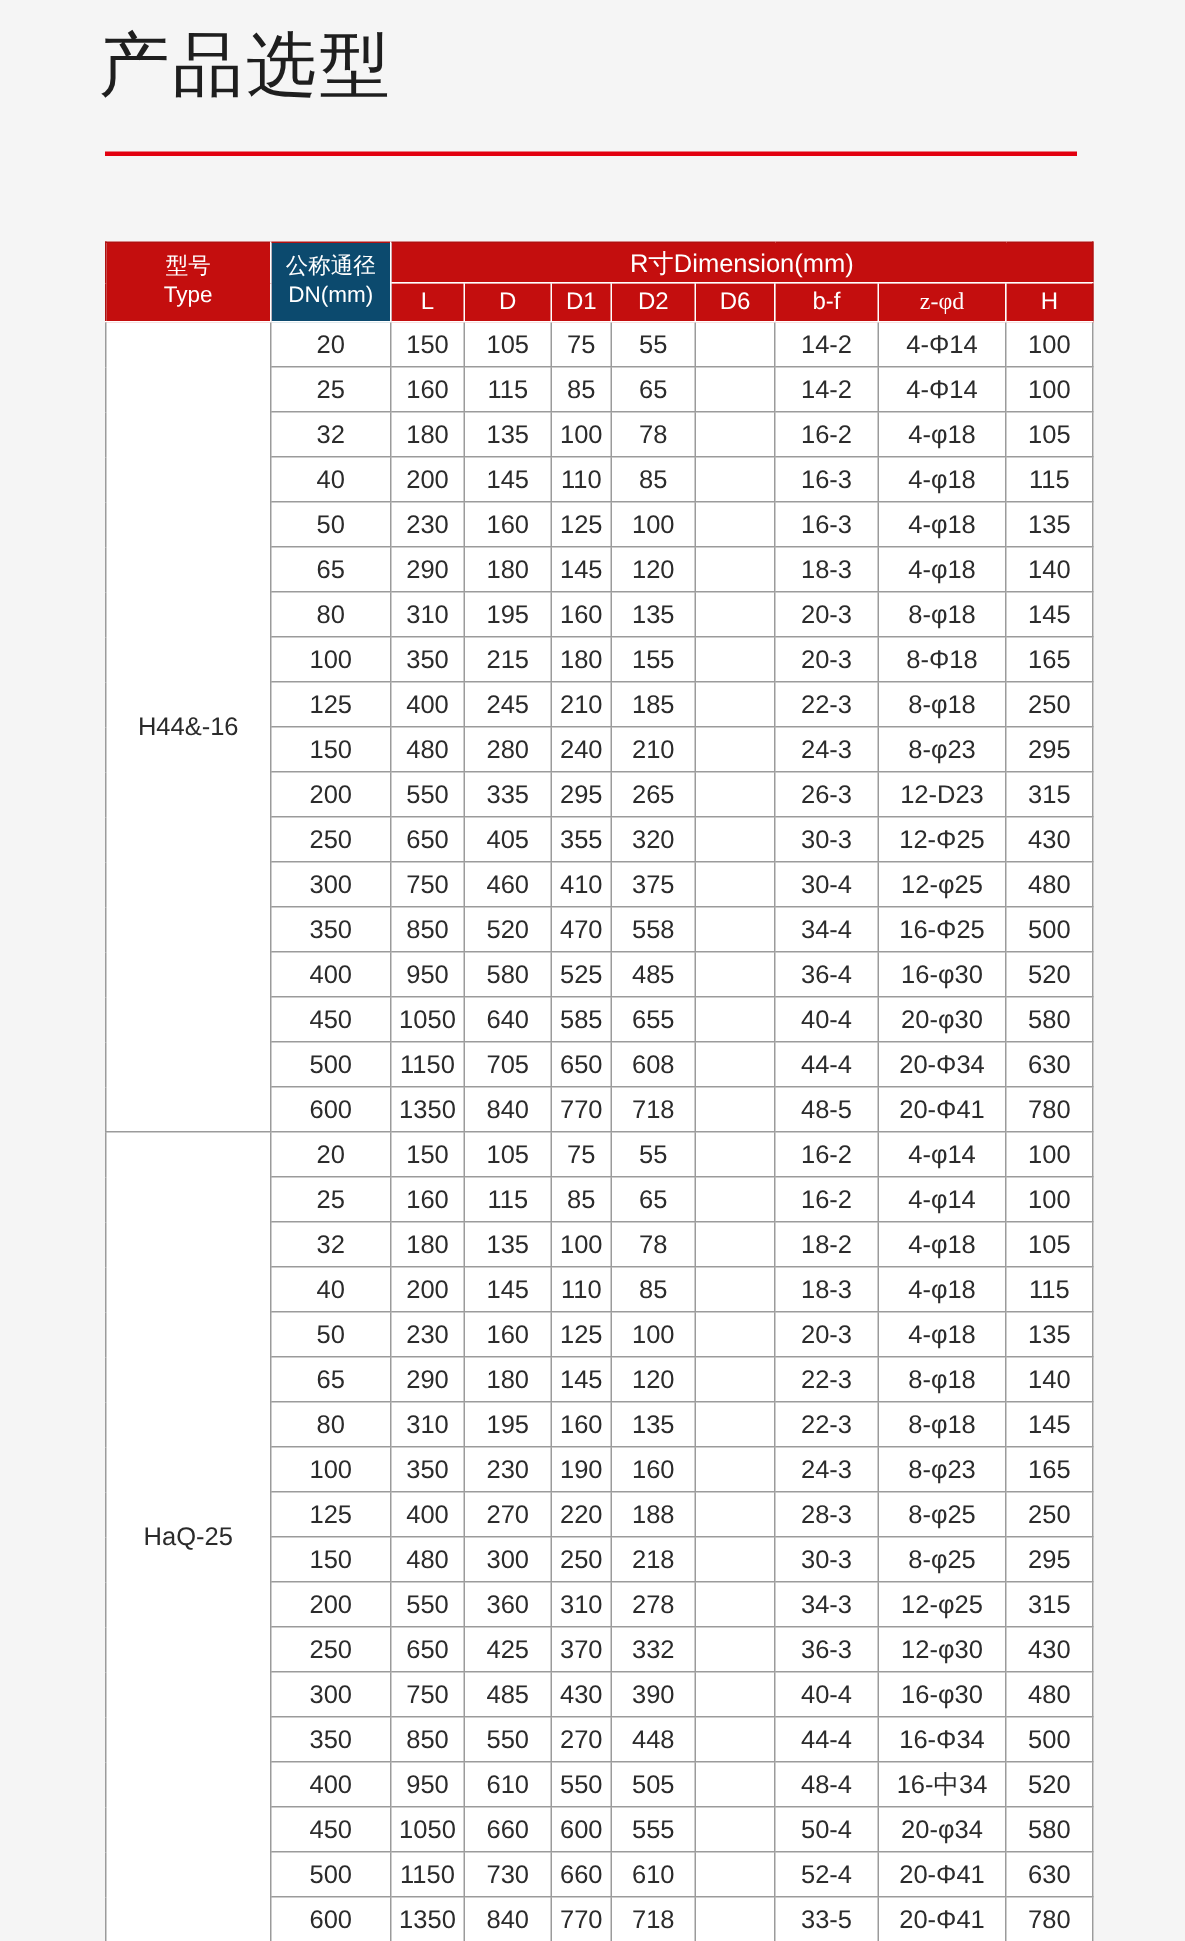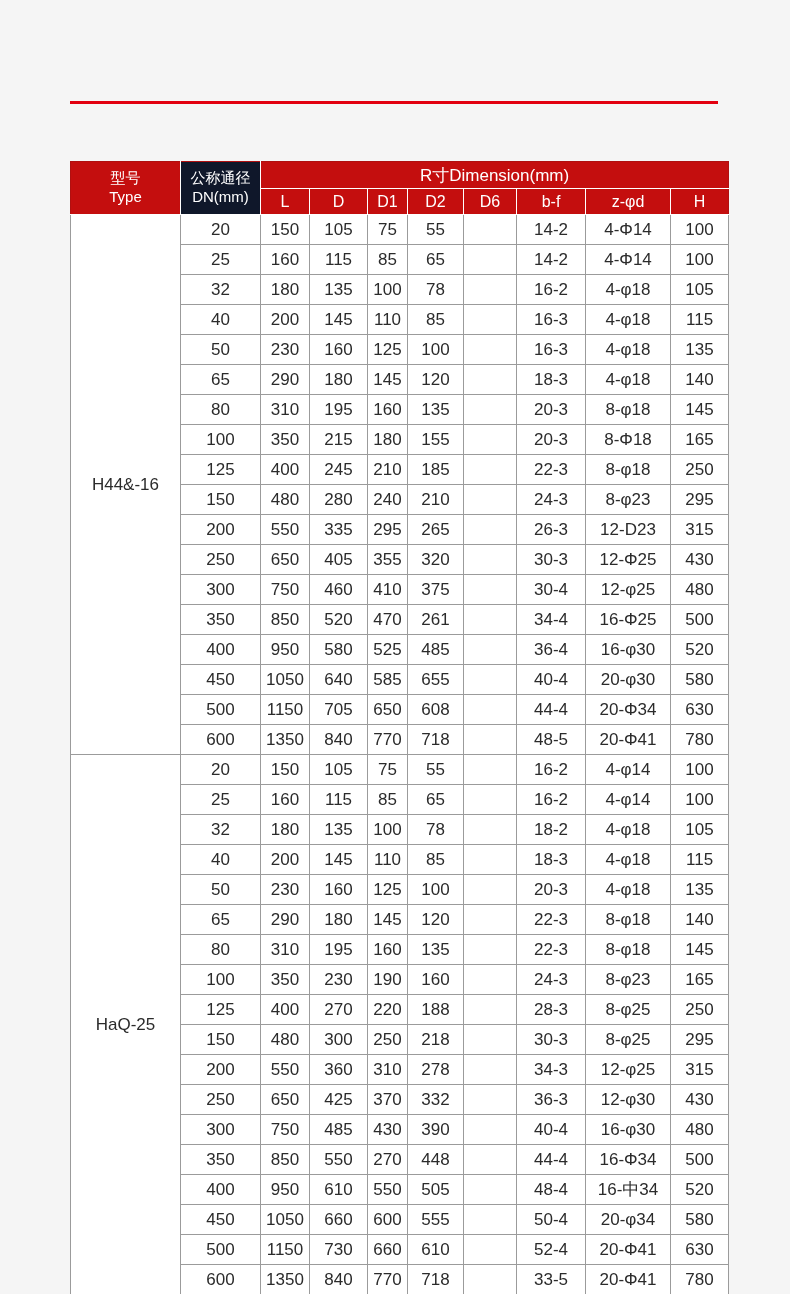--- a/index.html
+++ b/index.html
@@ -40,20 +40,21 @@
     font-size:17px;color:#2b2b2b;background:#ffffff;
   }
   .spec-table tbody tr{height:30px;}
   .model-cell{font-size:17px;color:#2b2b2b;}
 </style>
 </head>
 <body>
 
 <div class="page">
 
+  <h1 class="title">产品选型</h1>
   <div class="title-underline" style="background: rgb(226, 0, 15);"></div>
 
   <table class="spec-table">
     <colgroup>
       <col style="width:110px">
         <col style="width:80px">
         <col style="width:49px">
       <col style="width:58px">
         <col style="width:40px">
         <col style="width:56px">
@@ -61,34 +62,34 @@
         <col style="width:69px">
         <col style="width:85px">
       <col style="width:58px">
     </colgroup>
     <thead>
       <tr>
         <th rowspan="2" class="th-type edge-l" style="background: rgb(196, 14, 14);">
           <div>型号</div>
           <div>Type</div>
         </th>
-        <th rowspan="2" class="th-dn" style="background: #0f172a;">
+        <th rowspan="2" class="th-dn" style="background: #0c4a6e;">
           <div>公称通径</div>
           <div>DN(mm)</div>
         </th>
         <th colspan="8" class="th-dim edge-r" style="background: rgb(196, 14, 14);">R寸Dimension(mm)</th>
       </tr>
       <tr>
         <th class="sub-th" style="background: rgb(196, 14, 14);">L</th>
         <th class="sub-th" style="background: rgb(196, 14, 14);">D</th>
         <th class="sub-th" style="background: rgb(196, 14, 14); margin-top: 14px;">D1</th>
         <th class="sub-th" style="background: rgb(196, 14, 14);">D2</th>
         <th class="sub-th" style="background: rgb(196, 14, 14);">D6</th>
         <th class="sub-th" style="background: rgb(196, 14, 14);">b-f</th>
-        <th class="sub-th" style="background: rgb(196, 14, 14);">z-φd</th>
+        <th class="sub-th" style="background: rgb(196, 14, 14); font-family: Liberation Serif, serif;">z-φd</th>
         <th class="sub-th edge-r" style="background: rgb(196, 14, 14);">H</th>
       </tr>
     </thead>
     <tbody>
         <tr>
           <td rowspan="18" class="model-cell">H44&amp;-16</td>
           <td>20</td>
           <td>150</td>
           <td>105</td>
           <td>75</td>
@@ -228,21 +229,21 @@
           <td></td>
           <td>30-4</td>
           <td>12-φ25</td>
           <td>480</td>
         </tr>
         <tr>
           <td>350</td>
           <td>850</td>
           <td>520</td>
           <td>470</td>
-          <td>261</td>
+          <td>558</td>
           <td></td>
           <td>34-4</td>
           <td>16-Φ25</td>
           <td>500</td>
         </tr>
         <tr>
           <td>400</td>
           <td>950</td>
           <td>580</td>
           <td>525</td>

